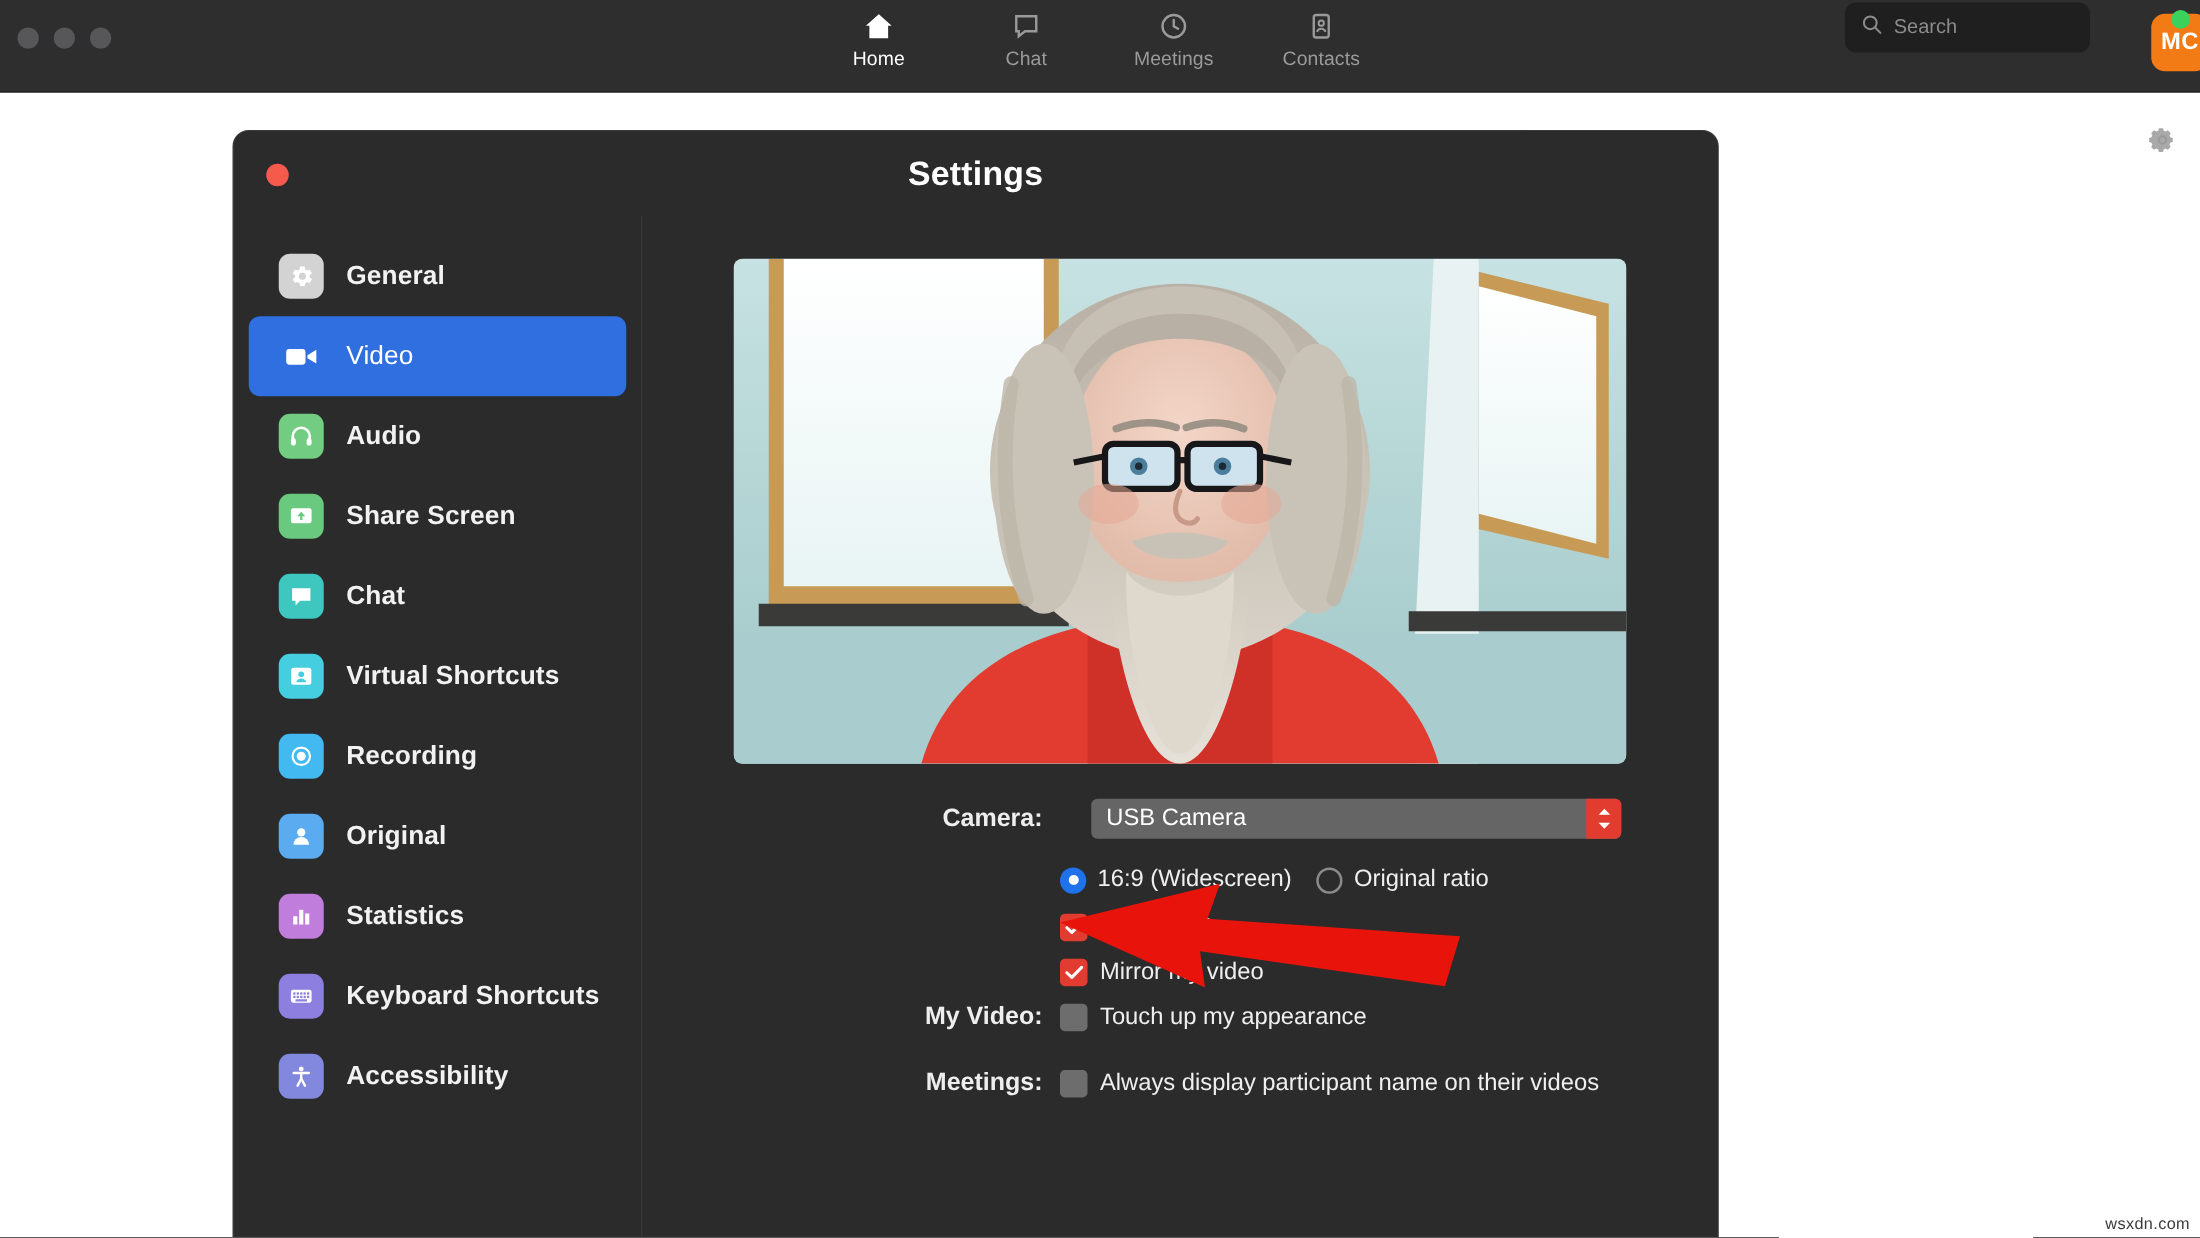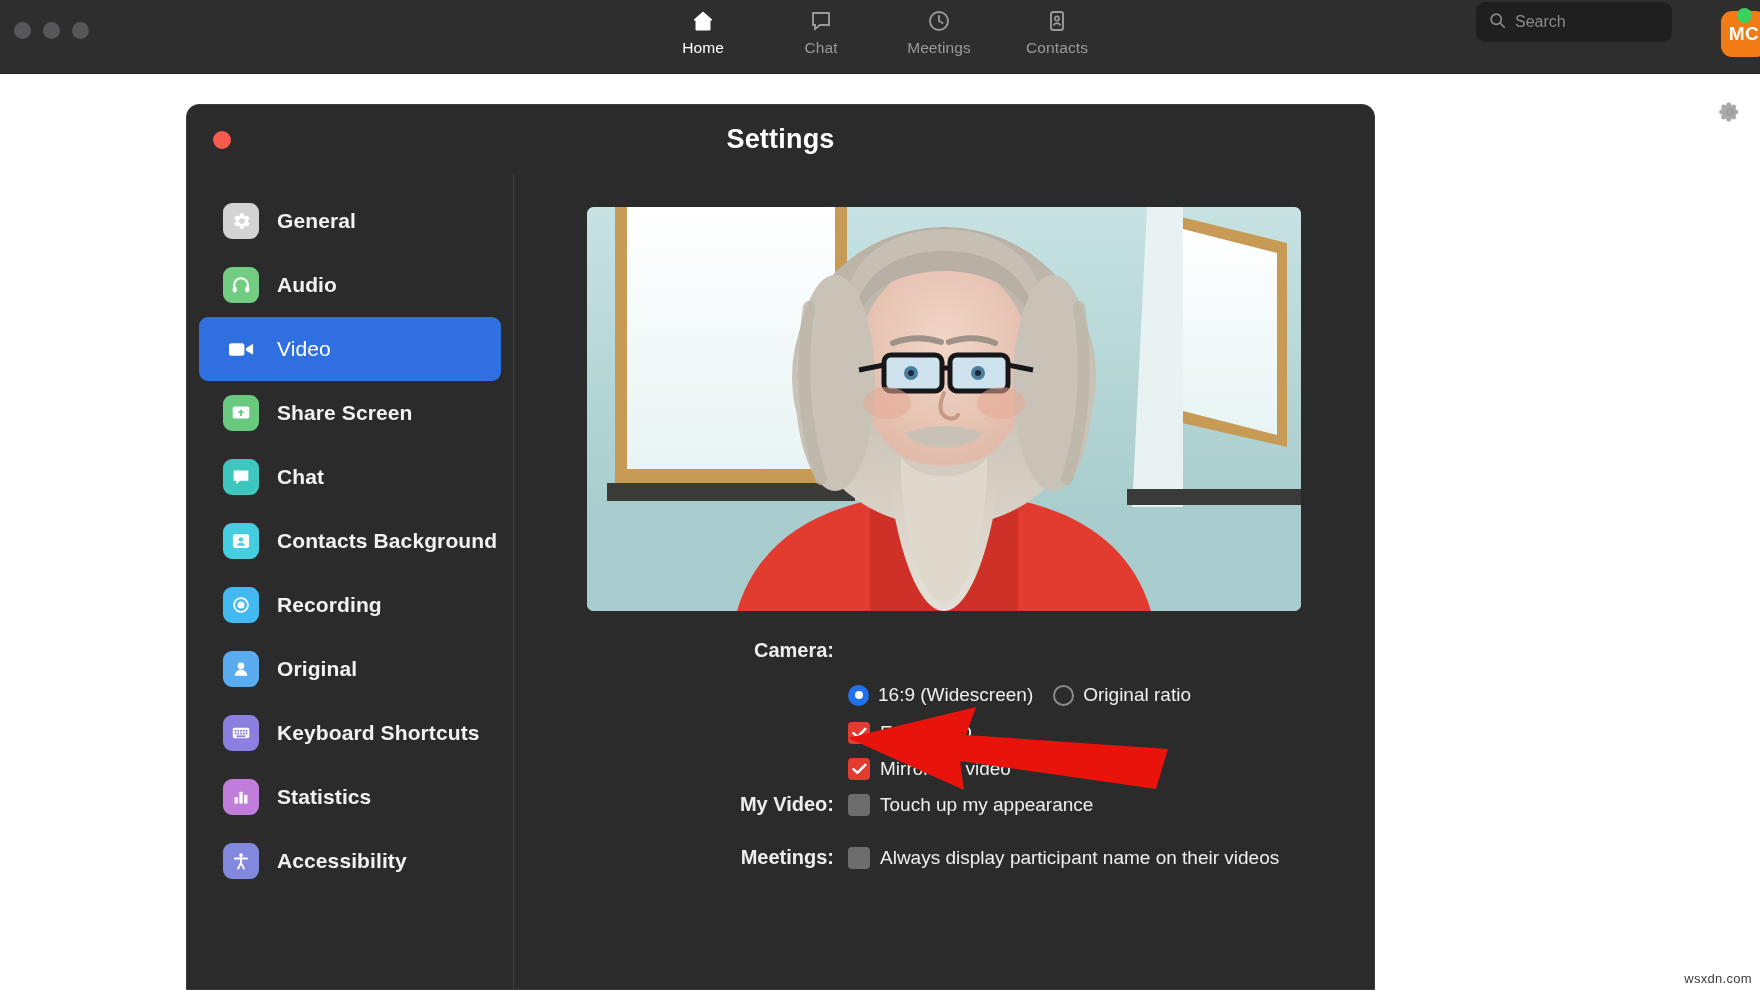--- a/index.html
+++ b/index.html
@@ -424,42 +424,42 @@
         <div class="side-item">
           <span class="side-icon" style="background:#d3d3d3">
             <svg width="22" height="22" viewBox="0 0 24 24">
                 <path fill="#ffffff" d="M19.4 13l.1-1-.1-1 2-1.5-2-3.4-2.3.9-1.7-1L15 3.5h-4l-.4 2.5-1.7 1-2.3-.9-2 3.4L6.6 11l-.1 1 .1 1-2 1.5 2 3.4 2.3-.9 1.7 1 .4 2.5h4l.4-2.5 1.7-1 2.3.9 2-3.4z"></path>
                 <circle cx="13" cy="12" r="3.1" fill="#d3d3d3"></circle>
               </svg>
           </span>
           <span class="side-label">General</span>
         </div>
 
-        <div class="side-item">
-          <span class="side-icon" style="background:#72cd83">
-            <svg width="22" height="22" viewBox="0 0 24 24">
-                <path d="M4.6 15.5 V12 a7.4 7.4 0 0 1 14.8 0 v3.5" fill="none" stroke="#ffffff" stroke-width="2.3" stroke-linecap="round"></path>
-                <rect x="3" y="13.6" width="4.3" height="6.6" rx="2.1" fill="#ffffff"></rect>
-                <rect x="16.7" y="13.6" width="4.3" height="6.6" rx="2.1" fill="#ffffff"></rect>
-              </svg>
-          </span>
-          <span class="side-label">Audio</span>
-        </div>
-
         <div class="side-item active">
           <span class="side-icon">
             <svg width="27" height="20" viewBox="0 0 28 20">
                 <rect x="1" y="4" width="16" height="13" rx="2.6" fill="#ffffff"></rect>
                 <path d="M18.6 9.2 L26 4.6 V16 L18.6 11.6 Z" fill="#ffffff"></path>
               </svg>
           </span>
           <span class="side-label">Video</span>
         </div>
 
         <div class="side-item">
+          <span class="side-icon" style="background:#72cd83">
+            <svg width="22" height="22" viewBox="0 0 24 24">
+                <path d="M4.6 15.5 V12 a7.4 7.4 0 0 1 14.8 0 v3.5" fill="none" stroke="#ffffff" stroke-width="2.3" stroke-linecap="round"></path>
+                <rect x="3" y="13.6" width="4.3" height="6.6" rx="2.1" fill="#ffffff"></rect>
+                <rect x="16.7" y="13.6" width="4.3" height="6.6" rx="2.1" fill="#ffffff"></rect>
+              </svg>
+          </span>
+          <span class="side-label">Audio</span>
+        </div>
+
+        <div class="side-item">
           <span class="side-icon" style="background:#69c97e">
             <svg width="22" height="22" viewBox="0 0 24 24">
                 <rect x="3" y="5" width="18" height="13" rx="1.8" fill="#ffffff"></rect>
                 <path d="M12 8 L15.6 12 H13 v3.2 h-2 V12 H8.4 Z" fill="#69c97e"></path>
               </svg>
           </span>
           <span class="side-label">Share Screen</span>
         </div>
 
         <div class="side-item">
@@ -472,41 +472,52 @@
         </div>
 
         <div class="side-item">
           <span class="side-icon" style="background:#45cde0">
             <svg width="22" height="22" viewBox="0 0 24 24">
                 <rect x="3.2" y="4.5" width="17.6" height="15" rx="2.2" fill="#ffffff"></rect>
                 <circle cx="12" cy="10.3" r="2.5" fill="#45cde0"></circle>
                 <path d="M7.6 17.2 a4.6 4.6 0 0 1 8.8 0 z" fill="#45cde0"></path>
               </svg>
           </span>
-          <span class="side-label">Contacts Background</span>
+          <span class="side-label">Virtual Shortcuts</span>
         </div>
 
         <div class="side-item">
           <span class="side-icon" style="background:#42b9f0">
             <svg width="22" height="22" viewBox="0 0 24 24">
                 <circle cx="12" cy="12" r="7.6" fill="none" stroke="#ffffff" stroke-width="1.9"></circle>
                 <circle cx="12" cy="12" r="3.9" fill="#ffffff"></circle>
               </svg>
           </span>
           <span class="side-label">Recording</span>
         </div>
 
         <div class="side-item">
           <span class="side-icon" style="background:#5aabf0">
             <svg width="22" height="22" viewBox="0 0 24 24">
                 <circle cx="12" cy="8.6" r="3.6" fill="#ffffff"></circle>
                 <path d="M5.2 19.4 a6.8 6.8 0 0 1 13.6 0 z" fill="#ffffff"></path>
               </svg>
           </span>
           <span class="side-label">Original</span>
+        </div>
+
+        <div class="side-item">
+          <span class="side-icon" style="background:#c07ddb">
+            <svg width="22" height="22" viewBox="0 0 24 24">
+                <rect x="5" y="12" width="3.6" height="7.2" fill="#ffffff"></rect>
+                <rect x="10.2" y="6.4" width="3.6" height="12.8" fill="#ffffff"></rect>
+                <rect x="15.4" y="9.6" width="3.6" height="9.6" fill="#ffffff"></rect>
+              </svg>
+          </span>
+          <span class="side-label">Statistics</span>
         </div>
 
         <div class="side-item">
           <span class="side-icon" style="background:#8d7fe0">
             <svg width="22" height="22" viewBox="0 0 24 24">
                 <rect x="3" y="6.4" width="18" height="11.2" rx="1.8" fill="#ffffff"></rect>
                 <g fill="#8d7fe0">
                   <rect x="5" y="8.6" width="2" height="2"></rect>
                   <rect x="8" y="8.6" width="2" height="2"></rect>
                   <rect x="11" y="8.6" width="2" height="2"></rect>
@@ -515,31 +526,20 @@
                   <rect x="5" y="11.6" width="2" height="2"></rect>
                   <rect x="8" y="11.6" width="2" height="2"></rect>
                   <rect x="11" y="11.6" width="2" height="2"></rect>
                   <rect x="14" y="11.6" width="2" height="2"></rect>
                   <rect x="17" y="11.6" width="2" height="2"></rect>
                   <rect x="7" y="14.6" width="10" height="2"></rect>
                 </g>
               </svg>
           </span>
           <span class="side-label">Keyboard Shortcuts</span>
-        </div>
-
-        <div class="side-item">
-          <span class="side-icon" style="background:#c07ddb">
-            <svg width="22" height="22" viewBox="0 0 24 24">
-                <rect x="5" y="12" width="3.6" height="7.2" fill="#ffffff"></rect>
-                <rect x="10.2" y="6.4" width="3.6" height="12.8" fill="#ffffff"></rect>
-                <rect x="15.4" y="9.6" width="3.6" height="9.6" fill="#ffffff"></rect>
-              </svg>
-          </span>
-          <span class="side-label">Statistics</span>
         </div>
 
         <div class="side-item">
           <span class="side-icon" style="background:#8188dd">
             <svg width="22" height="22" viewBox="0 0 24 24">
                 <circle cx="12" cy="5.6" r="2.1" fill="#ffffff"></circle>
                 <path d="M5.4 9.2 H18.6" stroke="#ffffff" stroke-width="2.1" stroke-linecap="round"></path>
                 <path d="M12 9.2 V14 M12 14 L8.8 20.2 M12 14 L15.2 20.2" stroke="#ffffff" stroke-width="2.1" stroke-linecap="round" fill="none"></path>
               </svg>
           </span>
@@ -623,20 +623,31 @@
             <path d="M300 236 C300 300 324 404 357 404 C390 404 414 300 414 236 C396 266 318 266 300 236 Z" fill="url(#beardg)"></path>
             <path d="M314 250 C312 306 332 396 357 396 C382 396 402 306 400 250 C384 276 330 276 314 250 Z" fill="#ded8cd"></path>
 
             <path d="M222 100 q-14 90 12 172" stroke="#bdb6aa" stroke-width="12" fill="none" stroke-linecap="round" opacity="0.8"></path>
             <path d="M492 100 q14 90 -12 172" stroke="#bdb6aa" stroke-width="12" fill="none" stroke-linecap="round" opacity="0.8"></path>
           </svg>
         </div>
 
         <div class="form-row" id="camera-row">
           <div class="form-label">Camera:</div>
+          <div id="camera-select">
+            <span class="cam-value">USB Camera</span>
+            <span id="camera-stepper">
+              <svg width="13" height="8" viewBox="0 0 14 8">
+                  <path d="M7 0.8 L12 6 H2 Z" fill="#ffffff"></path>
+                </svg>
+              <svg width="13" height="8" viewBox="0 0 14 8">
+                  <path d="M7 7.2 L2 2 H12 Z" fill="#ffffff"></path>
+                </svg>
+            </span>
+          </div>
         </div>
 
         <div class="form-row" id="ratio-row">
           <div class="form-label"></div>
           <div class="radio-group">
             <label class="radio-opt">
               <span class="radio-dot on"></span>
               <span class="radio-text">16:9 (Widescreen)</span>
             </label>
             <label class="radio-opt">

